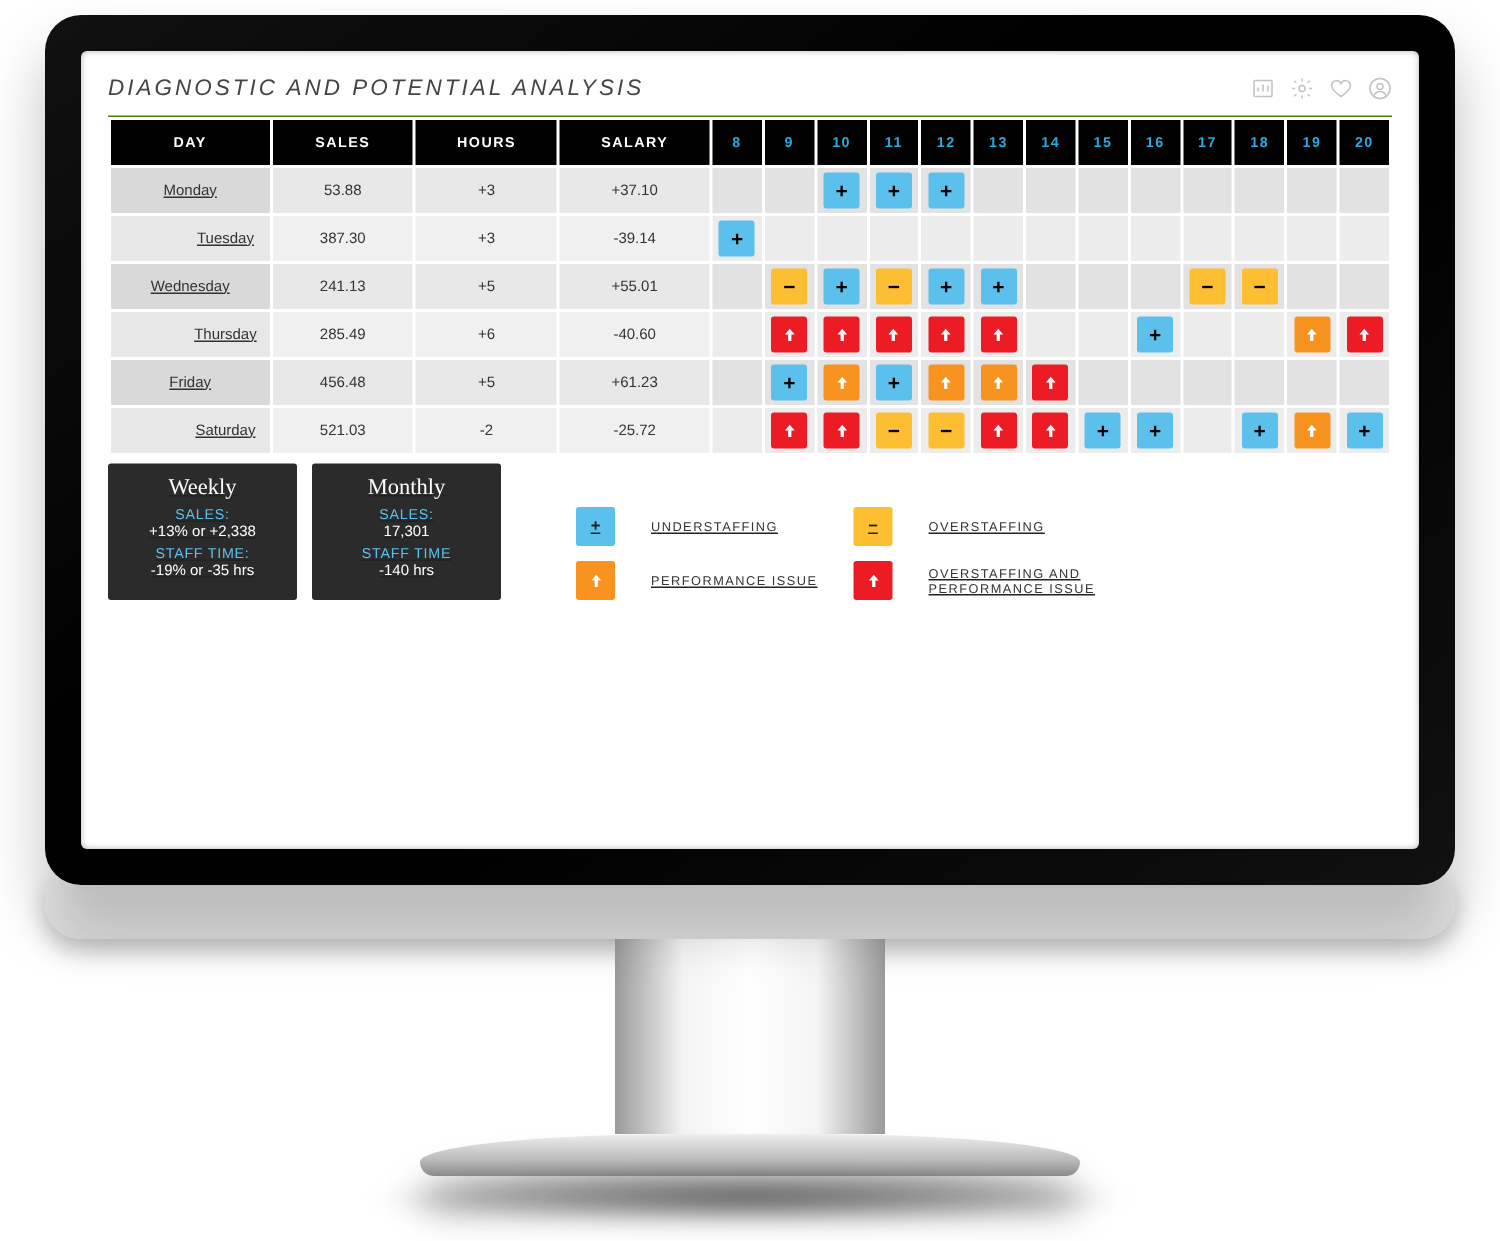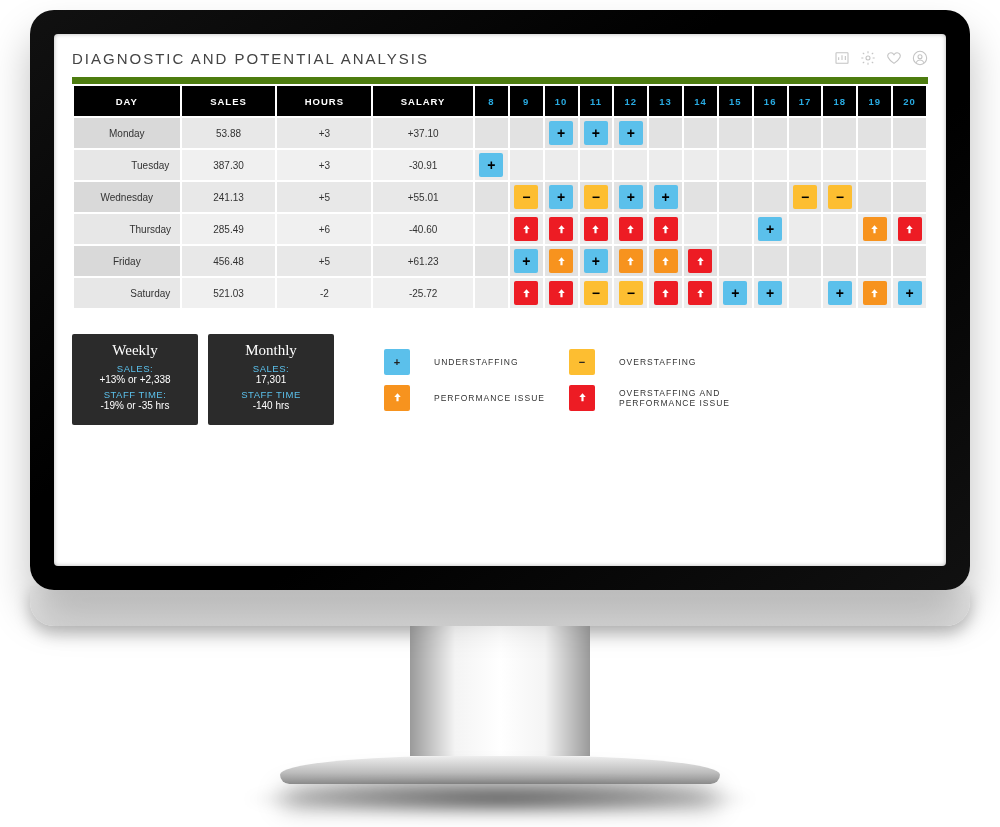--- a/index.html
+++ b/index.html
@@ -22,22 +22,22 @@
           background:linear-gradient(90deg,#9a9a9a 0%,#f4f4f4 25%,#ffffff 50%,#f4f4f4 75%,#9a9a9a 100%); }
   #foot { width:440px; height:28px; margin:0 auto; border-radius:60% 60% 14px 14px / 100% 100% 14px 14px;
           background:linear-gradient(#eee,#bcbcbc 60%,#8c8c8c);
           box-shadow:0 22px 24px rgba(0,0,0,.35); }
   #cast { width:520px; height:34px; margin:-2px auto 0; border-radius:50%;
           background:radial-gradient(ellipse at center, rgba(0,0,0,.5), rgba(0,0,0,0) 70%);
           filter:blur(6px); }
 
   
   #app { padding:10px 18px 16px; color:#222; font-size:11px; }
-  .titlebar { display:flex; align-items:flex-start; padding:6px 0 10px;
-              border-bottom:7px solid #4d7c0f; }
+  .titlebar { display:flex; align-items:center; padding:6px 0 10px;
+              border-bottom:1px solid #4d7c0f;font-style:italic; }
   .title { font-size:15px; letter-spacing:2px; color:#444; }
   .spacer { flex:1; }
   .tb-ico { width:16px; height:16px; margin-left:10px; opacity:.35; }
   .tb-ico svg { width:16px; height:16px; display:block; stroke:#555; fill:none; stroke-width:1.6; }
 
   .meta { padding:10px 0 8px; font-size:10px; line-height:1.6; color:#222; }
   .meta b { font-weight:700; }
 
   .banner { background:#8a8a8a; color:#fff; text-align:center; font-size:12px;
             letter-spacing:1px; padding:4px 0; font-weight:700; }
@@ -45,38 +45,38 @@
   table.grid { border-collapse:separate; border-spacing:2px; width:100%; table-layout:fixed; }
   table.grid th, table.grid td { border:0; text-align:center; vertical-align:middle;
                                  font-size:10px; height:28px; }
   table.grid th { background:#000; color:#fff; letter-spacing:1px; font-size:9.5px; font-weight:700; }
   col.day    { width:90px; }
   col.sales  { width:80px; }
   col.hours  { width:80px; }
   col.salary { width:85px; }
   col.hr     { width:28px; }
   table.grid th.hr { background:#000; color:#29abe2; font-weight:700; }
-  table.grid td.label  { background:#d9d9d9; color:#333; }
+  table.grid td.label  { background:#d9d9d9; color:#333;text-decoration:underline; }
   table.grid td.value  { background:#e8e8e8; color:#333; }
   table.grid tr.alt td.label { background:#e7e7e7;padding-left:48px; }
   table.grid tr.alt td.value { background:#f0f0f0; }
 
   td.slot  { background:#e2e2e2; }
   tr.alt td.slot { background:#ececec; }
   .box { width:24px; height:24px; margin:2px auto; border-radius:2px;
          display:flex; align-items:center; justify-content:center;
          color:#000; font-size:14px; font-weight:700; }
   .c-blue   { background:#5bc0eb; }
   .c-yellow { background:#fdbe31; }
   .c-orange { background:#f7931e; }
   .c-red    { background:#ed1c24; }
   .arrow svg { width:13px; height:13px; fill:#fff; }
 
   
-  .footer { display:flex; gap:10px; margin-top:24px; align-items:center; }
+  .footer { display:flex; gap:10px; margin-top:5px; align-items:flex-end;text-decoration:underline; }
   .card { background:#2b2b2b; color:#fff; width:110px; padding:8px 8px 10px;
           text-align:center; border-radius:2px; }
   .card h4 { margin:0 0 4px; font-size:15px; font-family:Georgia,serif; font-weight:400; }
   .card .k { color:#5bc0eb; font-size:9.5px; letter-spacing:.5px; }
   .card .v { color:#fff; font-size:10px; margin-bottom:4px; }
 
   .legend { display:grid; grid-template-columns:auto auto auto auto; gap:10px 24px;
             align-items:center; margin-left:40px; }
   .legend .sw { width:26px; height:26px; display:flex; align-items:center; justify-content:center;
                 border-radius:2px; font-weight:700; }
@@ -185,21 +185,21 @@
                 <td class="slot"></td>
                 <td class="slot"></td>
                 <td class="slot"></td>
                 <td class="slot"></td>
                 <td class="slot"></td>
               </tr>
               <tr class="alt">
                 <td class="label">Tuesday</td>
                 <td class="value">387.30</td>
                 <td class="value">+3</td>
-                <td class="value">-30.91</td>
+                <td class="value">-39.14</td>
                 <td class="slot">
                   <div class="box c-blue">+</div>
                 </td>
                 <td class="slot"></td>
                 <td class="slot"></td>
                 <td class="slot"></td>
                 <td class="slot"></td>
                 <td class="slot"></td>
                 <td class="slot"></td>
                 <td class="slot"></td>

